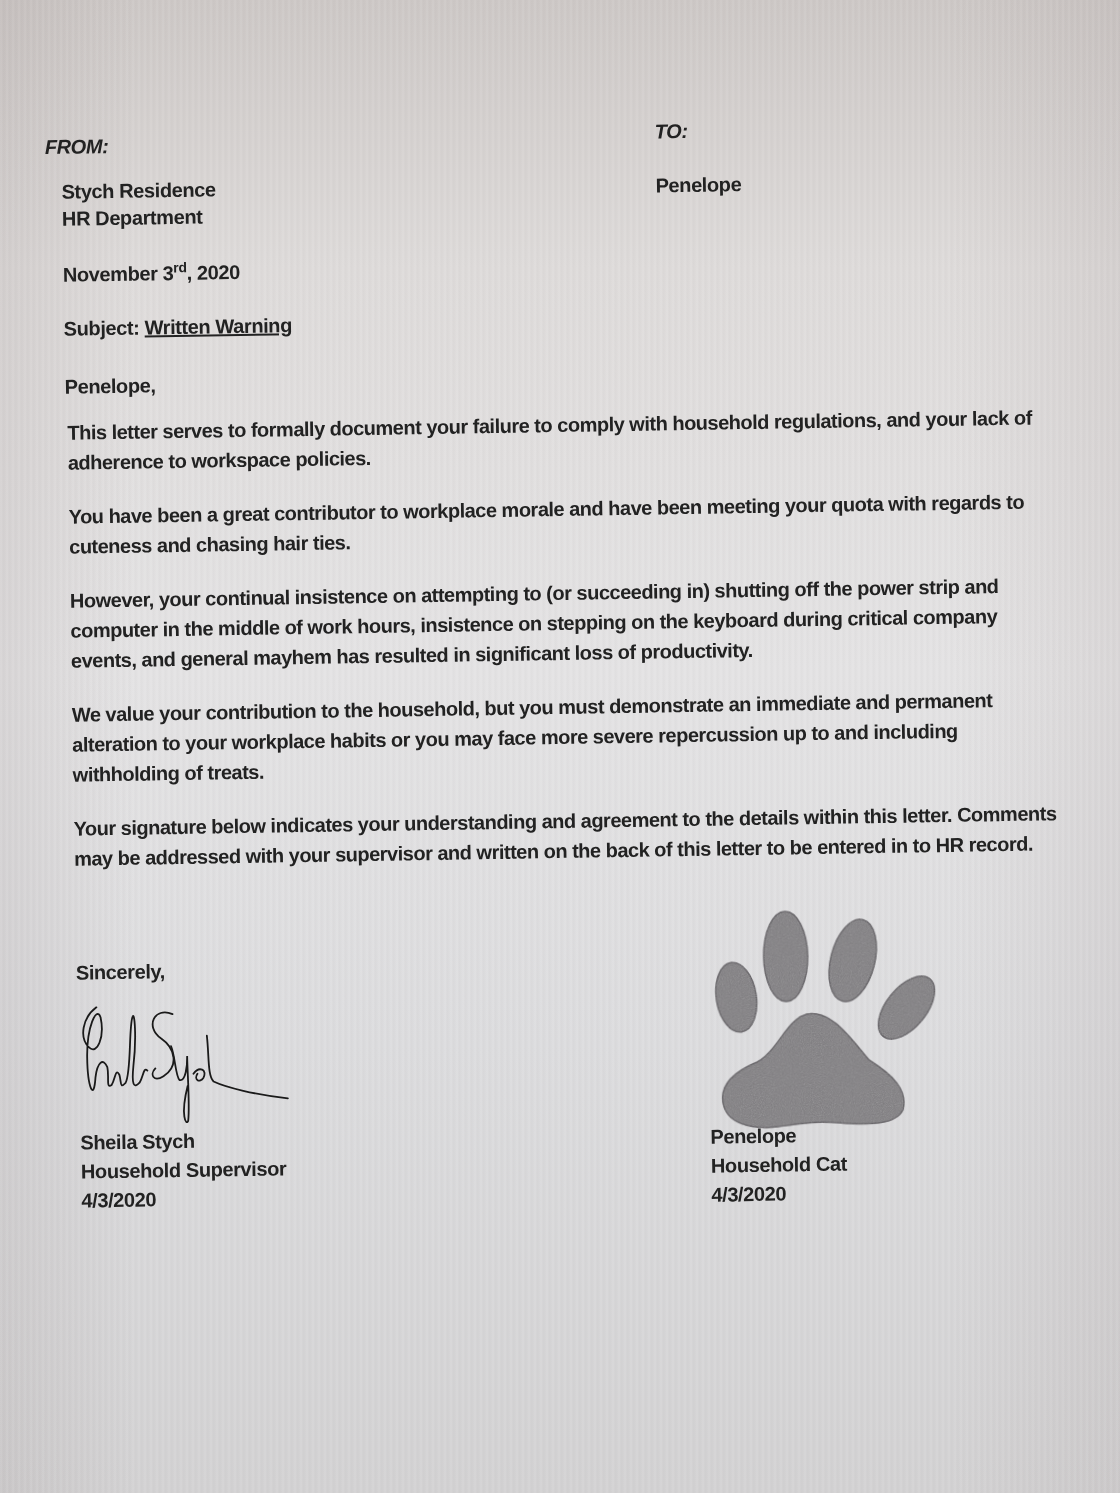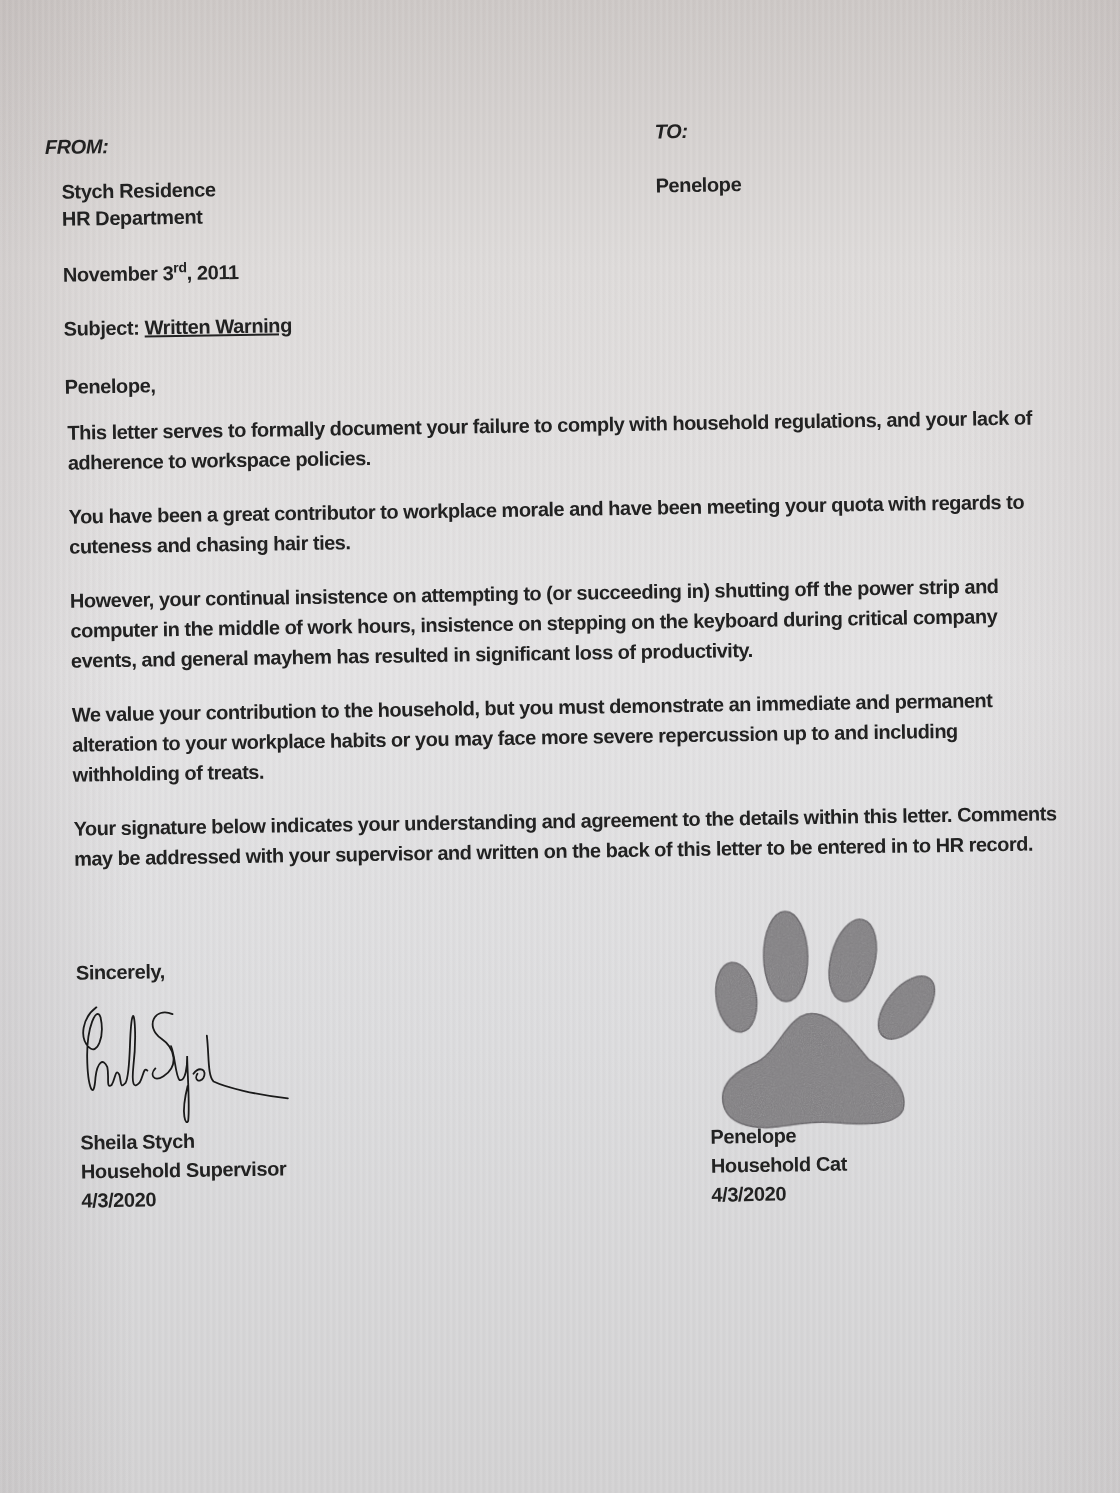--- a/index.html
+++ b/index.html
@@ -75,21 +75,21 @@
 <div class="letter">
 
   <div class="txt" style="left:52px; top:126px;font-style:italic;">FROM:</div>
   <div class="txt" style="left:68px; top:171px;">Stych Residence</div>
   <div class="txt" style="left:68px; top:198px;">HR Department</div>
 
   <div class="txt" style="left:662px; top:120px;font-style:italic;">TO:</div>
   <div class="txt" style="left:662px; top:174px;">Penelope</div>
 
   <div class="txt" style="left:68px; top:254px;">
-    <span>November 3</span><sup>rd</sup><span>, 2011</span>
+    <span>November 3</span><sup>rd</sup><span>, 2020</span>
   </div>
 
   <div class="txt" style="left:68px; top:308px;">
     <span>Subject: </span><span class="underline">Written Warning</span>
   </div>
 
   <div class="txt" style="left:68px; top:366px;">Penelope,</div>
 
   <div class="para" style="top:410px;">This letter serves to formally document your failure to comply with household regulations, and your lack of adherence to workspace policies.</div>
   <div class="para" style="top:494px;">You have been a great contributor to workplace morale and have been meeting your quota with regards to cuteness and chasing hair ties.</div>

